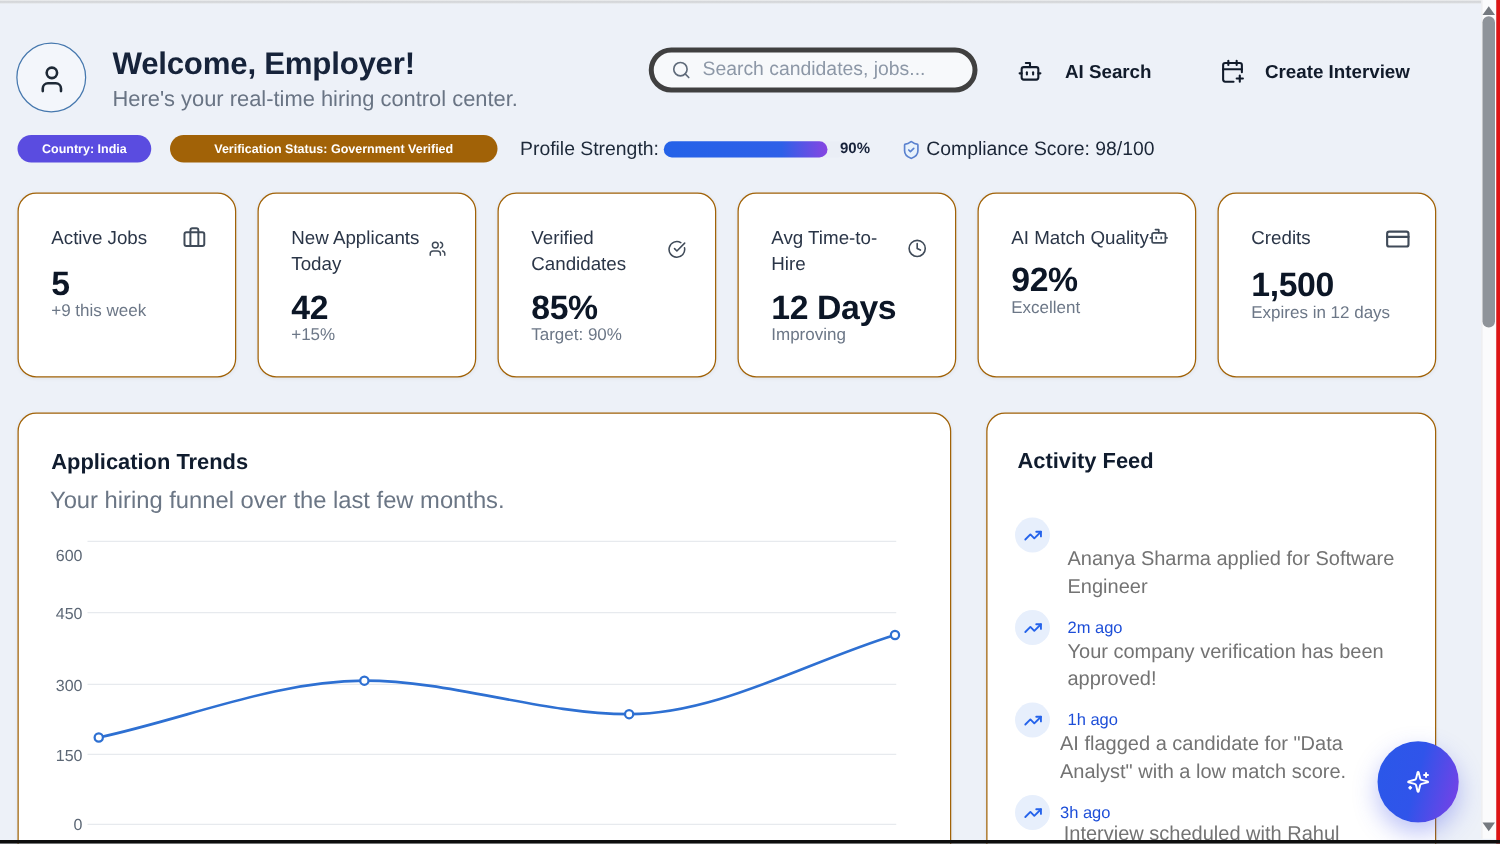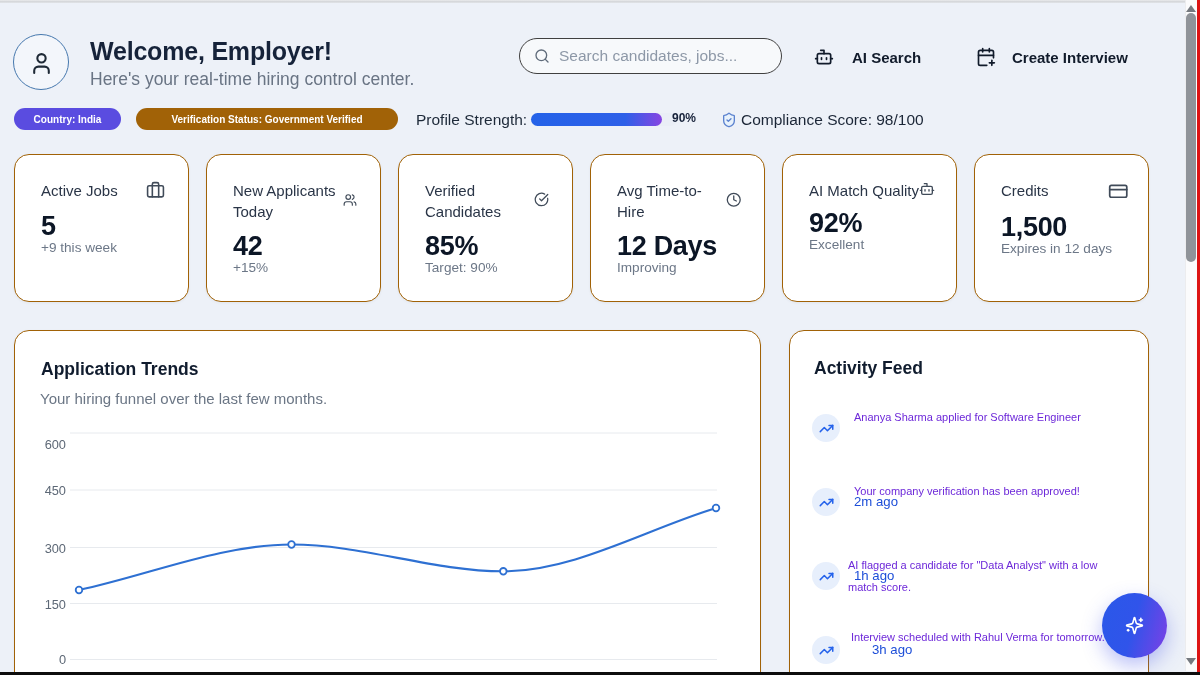--- a/index.html
+++ b/index.html
@@ -14,21 +14,21 @@
 #sbar { left:1185px; top:0; width:12px; height:671px; background:#fbfbfc; border-left:1px solid #ececee; z-index:55; }
 #sb-up { left:1186px; top:5px; width:0; height:0; border-left:5px solid transparent; border-right:5px solid transparent; border-bottom:7px solid #75797f; z-index:56; }
 #sb-dn { left:1186px; top:658px; width:0; height:0; border-left:5px solid transparent; border-right:5px solid transparent; border-top:7px solid #75797f; z-index:56; }
 #sb-thumb { left:1186px; top:13px; width:10px; height:249px; background:#8f9399; border-radius:5px; z-index:56; }
 
 
 #avatar { left:13px; top:34px; width:56px; height:56px; border-radius:50%; border:1.6px solid #4678ae; background:#f3f6fb; display:flex; align-items:center; justify-content:center; padding-top:3px; }
 #h-title { left:90px; top:37px; font-size:25px; font-weight:700; color:#16233a; letter-spacing:-0.2px; }
 #h-sub { left:90px; top:69px; font-size:17.5px; color:#697484; }
 
-#searchpill { left:519px; top:38px; width:263px; height:36px; border-radius:18px; background:#f7f9fb; border:1px solid #404040; display:flex; align-items:center; }
+#searchpill { left:519px; top:38px; width:263px; height:36px; border-radius:18px; background:#f7f9fb; border:4px solid #404040; display:flex; align-items:center; }
 #searchpill svg { margin-left:14px; }
 #searchpill span { margin-left:9px; font-size:15.5px; color:#8d98a7; }
 .hbtn { display:flex; align-items:center; font-size:15px; font-weight:700; color:#111b2b; }
 #aisearch span { margin-left:18px; } #createint span { margin-left:16px; }
 #aisearch { left:814px; top:47px; }
 #createint { left:976px; top:47px; }
 
 
 .pill { top:108px; height:22px; border-radius:11px; color:#fff; font-size:10px; font-weight:700; display:flex; align-items:center; justify-content:center; }
 #pill1 { left:14px; width:107px; background:#5a4ce0; }
@@ -49,25 +49,25 @@
 .stat .v { font-size:27px; font-weight:700; color:#0c1626; letter-spacing:-0.3px; }
 .stat .s { font-size:13.6px; color:#6c7787; margin-top:-2px; }
 #st1 { left:14px; } #st2 { left:206px; } #st3 { left:398px; }
 #st4 { left:590px; } #st5 { left:782px; } #st6 { left:974px; }
 .v1 { margin-top:6.5px; }
 .v2 { margin-top:9px; }
 
 
 #chartcard { left:14px; top:330px; width:747px; height:480px; }
 #cc-title { left:41px; top:359px; font-size:17.5px; font-weight:700; color:#101c2e; }
-#cc-sub { left:40px; top:390px; font-size:15px; color:#6b7685; }
+#cc-sub { left:40px; top:390px; font-size:19px; color:#6b7685; }
 #feedcard { left:789px; top:330px; width:360px; height:480px; }
 #fc-title { left:814px; top:358px; font-size:17.5px; font-weight:700; color:#101c2e; }
 .fic { position:absolute; left:0px; width:28px; height:28px; border-radius:50%; background:#e7effc; display:flex; align-items:center; justify-content:center; }
-.ftxt { position:absolute; left:42px; width:268px; font-size:11px; color:#6d28d9; line-height:21.5px; }
+.ftxt { position:absolute; left:42px; width:268px; font-size:16px; color:#737373; line-height:21.5px;margin-top:30px; }
 .ftime { position:absolute; left:42px; font-size:13.2px; color:#1d4ed8;margin-top:44px; }
 
 
 #fab { left:1102px; top:593px; width:65px; height:65px; border-radius:50%; background:linear-gradient(105deg, #2a58e9 0%, #3054ea 48%, #7d40e6 100%); display:flex; align-items:center; justify-content:center; box-shadow:0 8px 20px rgba(59,77,233,0.35); z-index:40; }
 </style>
 </head>
 <body>
 <div class="abs" id="topline"></div>
 <div class="abs" id="redstrip"></div>
 <div class="abs" id="sbar"></div>
@@ -262,21 +262,21 @@
 <div class="abs ftxt" style="left:854px; top:481px;">Your company verification has been approved!</div>
 <div class="abs ftime" style="left:854px; top:524px;">1h ago</div>
 
 <div class="abs fic" style="left:812px; top:562px;">
     <svg width="15" height="15" viewBox="0 0 24 24" fill="none" stroke="#2563eb" stroke-width="2.4" stroke-linecap="round" stroke-linejoin="round">
       <polyline points="22 7 13.5 15.5 8.5 10.5 2 17"></polyline>
       <polyline points="16 7 22 7 22 13"></polyline>
     </svg>
   </div>
 <div class="abs ftxt" style="left:848px; top:555px;">AI flagged a candidate for "Data Analyst" with a low match score.</div>
-<div class="abs ftime" style="left:872px; top:598px;">3h ago</div>
+<div class="abs ftime" style="left:848px; top:598px;">3h ago</div>
 
 <div class="abs fic" style="left:812px; top:636px;">
     <svg width="15" height="15" viewBox="0 0 24 24" fill="none" stroke="#2563eb" stroke-width="2.4" stroke-linecap="round" stroke-linejoin="round">
       <polyline points="22 7 13.5 15.5 8.5 10.5 2 17"></polyline>
       <polyline points="16 7 22 7 22 13"></polyline>
     </svg>
   </div>
 <div class="abs ftxt" style="left:851px; top:627px;">Interview scheduled with Rahul Verma for tomorrow.</div>
 
 <div class="abs" id="fab">

